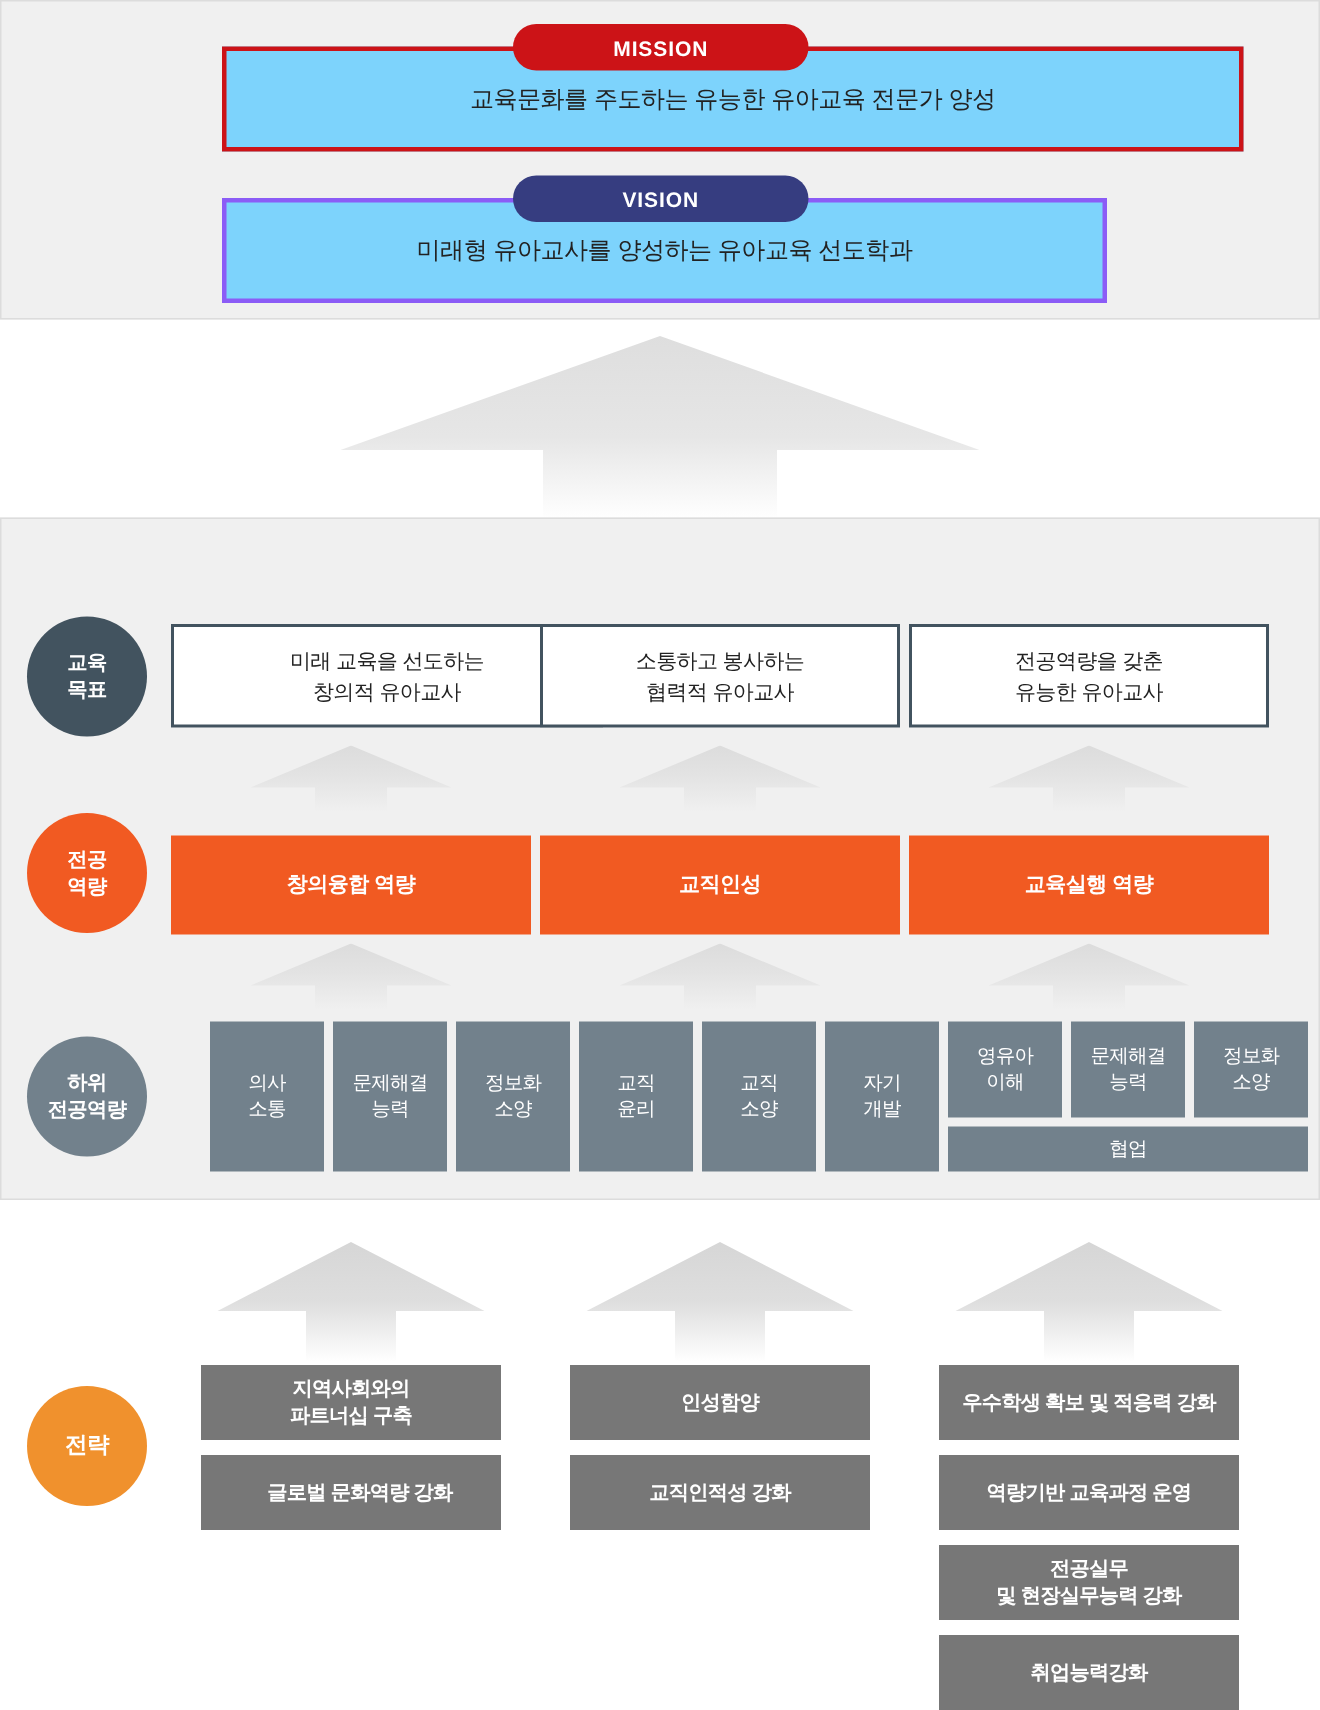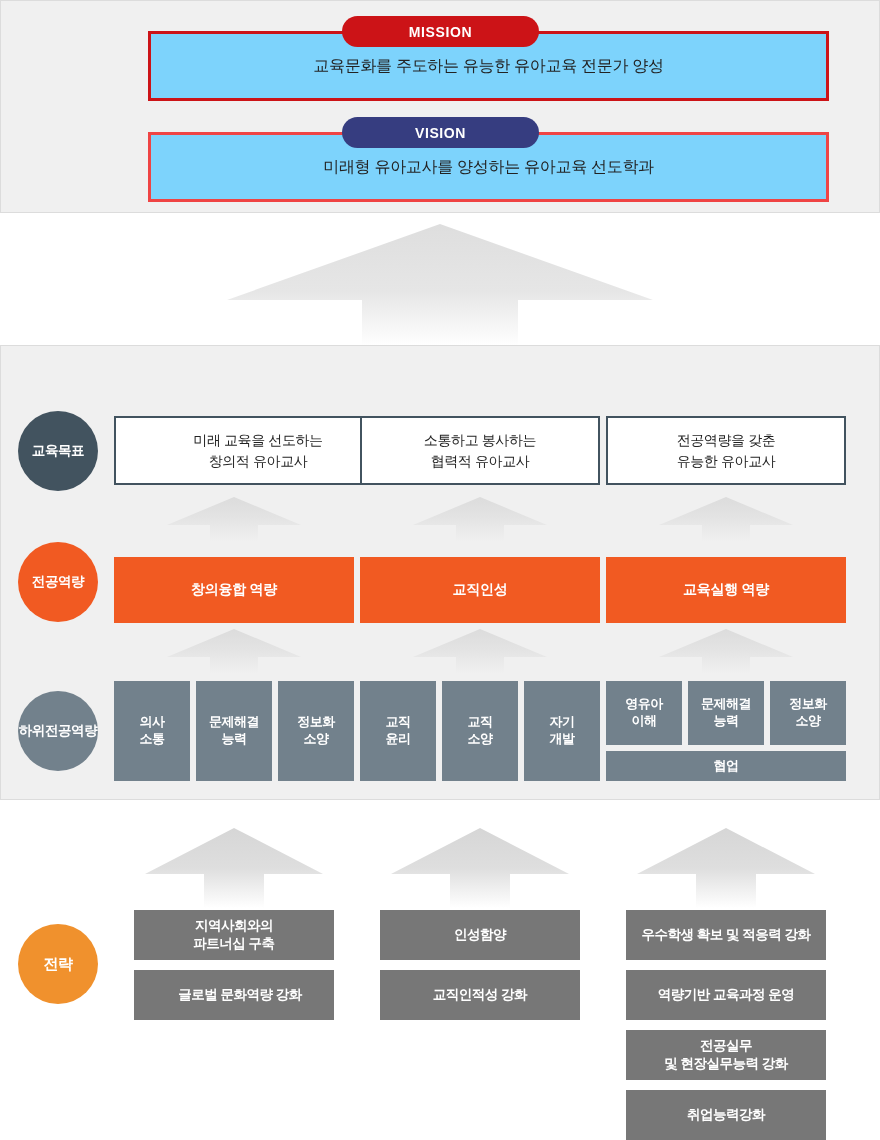--- a/index.html
+++ b/index.html
@@ -25,21 +25,21 @@
   
   .mv-box {
     position: absolute;
     background: #7dd3fc;
     display: flex;
     align-items: center;
     justify-content: center;
     margin-left: 48px;
   }
   #mission-box { left: 100px; top: 31px;  width: 681px; height: 70px; border: 3px solid #cc1317; }
-  #vision-box  { left: 100px; top: 132px; width: 681px; height: 70px; border: 3px solid #ef4444; }
+  #vision-box  { left: 100px; top: 132px; width: 590px; height: 70px; border: 3px solid #8b5cf6; }
 
   .mv-text {
     font-size: 16px;
     color: #222222;
     letter-spacing: -0.3px;
     font-weight: 400;
     white-space: nowrap;
   }
 
   .mv-pill {
@@ -65,21 +65,21 @@
     top: 224px;
     width: 426px;
     height: 122px;
   }
 
   
   .row-circle {
     position: absolute;
     border-radius: 50%;
     display: flex;
-    flex-direction: row;
+    flex-direction: column;
     align-items: center;
     justify-content: center;
     color: #ffffff;
     font-size: 13.5px;
     font-weight: bold;
     line-height: 1.32;
     text-align: center;
     letter-spacing: -0.4px;
   }
   #circle-goal     { left: 18px; top: 411px; width: 80px; height: 80px; background: #42535f; }
@@ -128,24 +128,25 @@
   
   .sub-cell {
     position: absolute;
     background: #72818c;
     display: flex;
     flex-direction: column;
     align-items: center;
     justify-content: center;
     color: #ffffff;
     font-size: 13px;
-    font-weight: bold;
+    font-weight: normal;
     line-height: 1.3;
     text-align: center;
     letter-spacing: -0.5px;
+    margin-left: 26px;
   }
 
   
   .strat-box {
     position: absolute;
     background: #777777;
     display: flex;
     align-items: center;
     justify-content: center;
     text-align: center;

